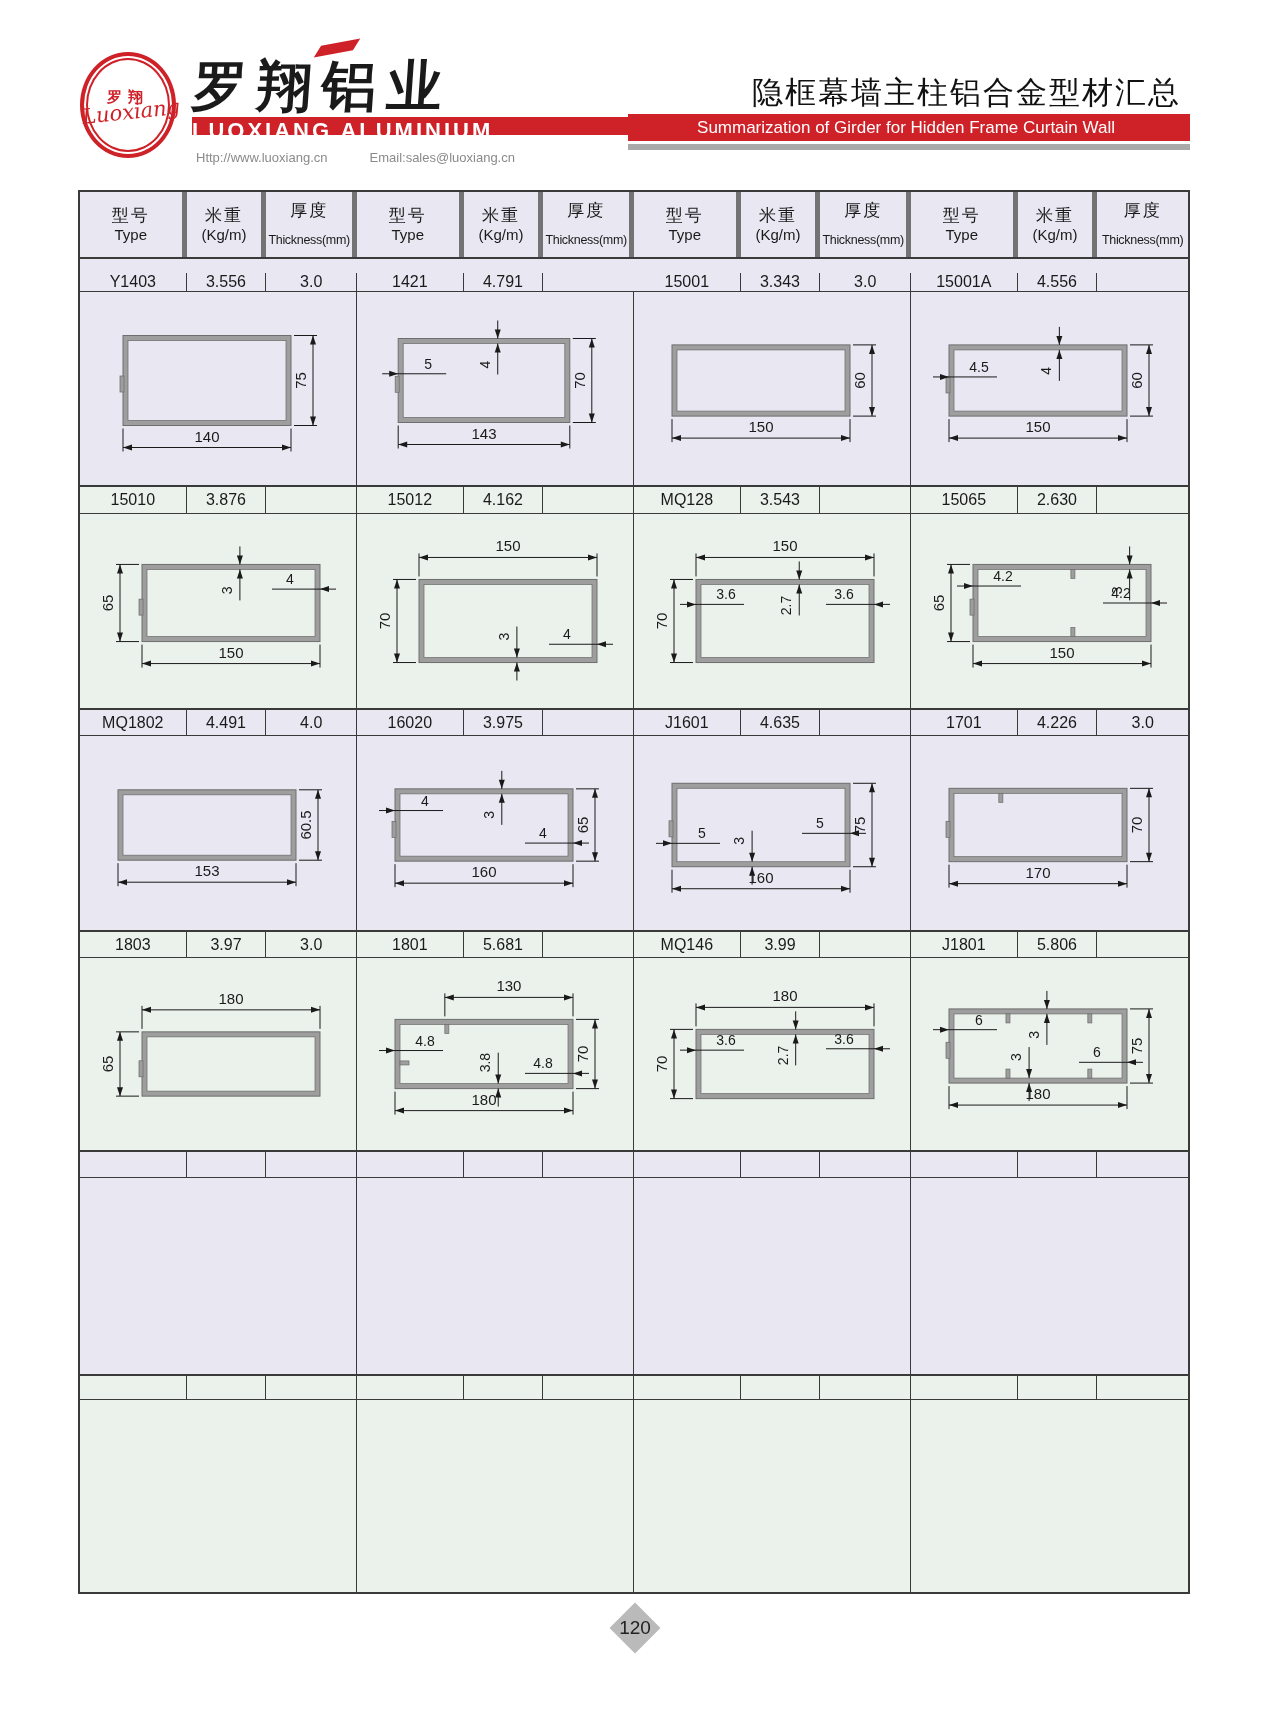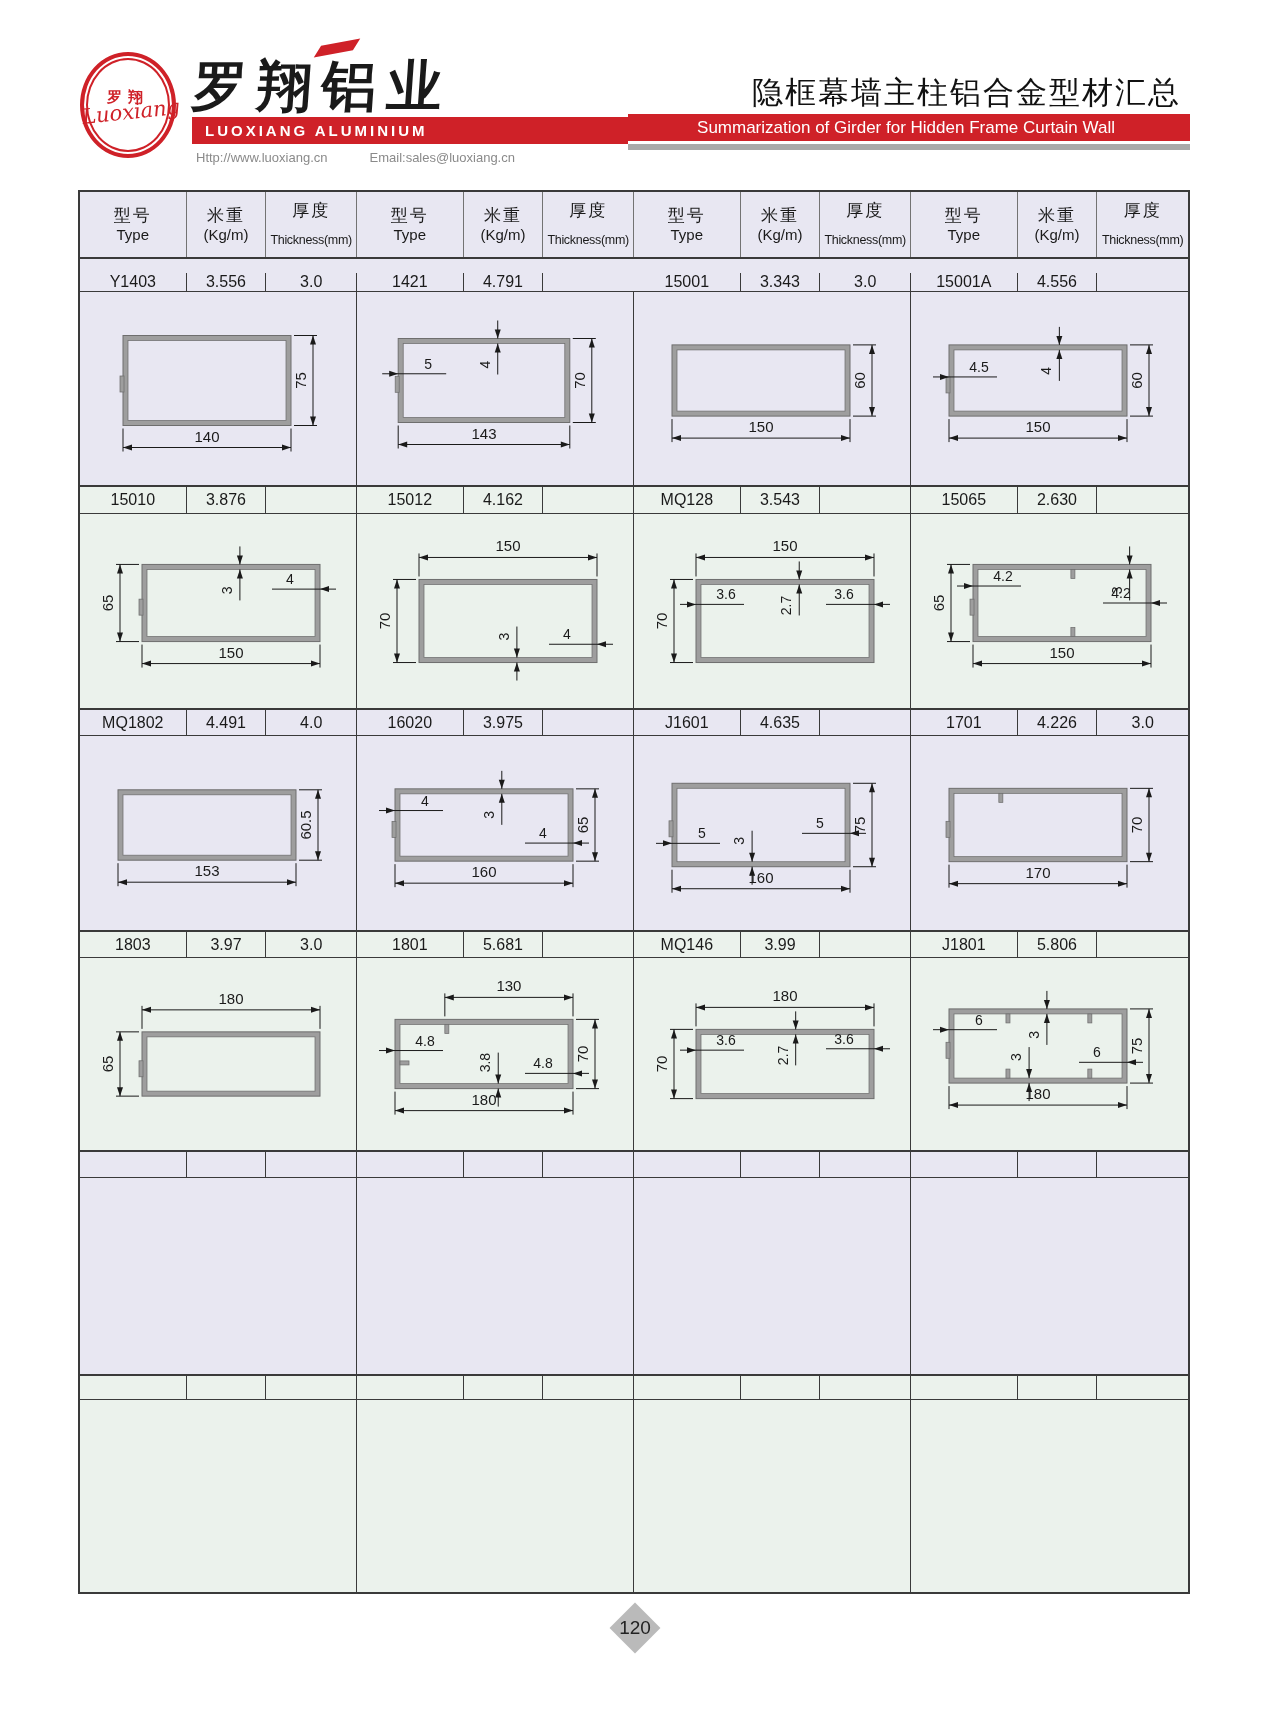--- a/index.html
+++ b/index.html
@@ -15,38 +15,38 @@
   .logo .logo-zh { position:absolute; top:36px; left:0; width:100%; text-align:center;
     color:var(--red); font-size:15px; font-weight:bold; letter-spacing:6px; }
   .logo .logo-script { position:absolute; top:48px; left:2px; width:100%; text-align:center;
     color:var(--red); font-size:21px; font-style:italic; font-family:"DejaVu Serif", serif;
     transform:rotate(-6deg); }
   .company-zh { position:absolute; left:192px; top:50px; width:470px;
     font-size:55px; font-weight:bold; color:#1a1a1a; letter-spacing:10px;
     transform:skewX(-4deg); white-space:nowrap; }
   .company-accent { position:absolute; left:320px; top:42px; width:34px; height:12px;
     background:var(--red); transform:skewX(-40deg) rotate(-12deg); }
-  .redbar-left { position:absolute; left:192px; top:117px; width:436px; height:27px;
-    background:var(--red); color:#ffffff; font-size:15px; font-weight:bold;
-    letter-spacing:3px; line-height:27px; padding-left:13px; }
+  .redbar-left { position:absolute; left:192px; top:117px; width:436px; height:18px;
+    background:var(--red); color:#ffffff; font-size:22px; font-weight:bold;
+    letter-spacing:3px; line-height:27px; }
   .contact-line { position:absolute; left:196px; top:150px; font-size:13px; color:#8a8a8a; }
   .contact-line span { margin-right:42px; }
   .title-zh { position:absolute; right:96px; top:72px; font-size:31px; color:#111;
     letter-spacing:2px; white-space:nowrap; }
   .redbar-right { position:absolute; left:628px; top:114px; width:562px; height:27px;
     background:var(--red); color:#ffffff; font-size:17px; line-height:27px;
     text-align:center; padding-right:6px; }
   .grayline { position:absolute; left:628px; top:144px; width:562px; height:6px; background:#a9a9a9; }
   
   #profile-table { position:absolute; left:78px; top:190px; width:1112px;
     border:2px solid #3a3a3a; background:#fff; }
   .tint-lav { background:var(--lav); }
   .tint-grn { background:var(--grn); }
   .hdr-row { display:flex; height:65px; }
-  .hdr-cell { border-right:1px solid #737373; display:flex; flex-direction:column;
+  .hdr-cell { border-right:5px solid #737373; display:flex; flex-direction:column;
     justify-content:center; align-items:center; line-height:1.25; color:#1a1a1a; }
   .hdr-cell .zh { font-size:17px; letter-spacing:2px; }
   .hdr-cell .en { font-size:15px; }
   .hdr-cell .en.small { font-size:12.5px; letter-spacing:-0.3px;margin-top:12px; }
   .w0 { width:107px; } .w1 { width:80px; } .w2 { width:91px; }
   .data-row { display:flex; border-top:2px solid #3a3a3a; border-bottom:1px solid #3a3a3a; }
   .data-cell { border-right:1px solid #3a3a3a; display:flex; align-items:center;
     justify-content:center; font-size:16px; color:#1a1a1a; }
   .diag-row { display:flex; }
   .diag-cell { width:278px; border-right:1px solid #3a3a3a; position:relative; }

